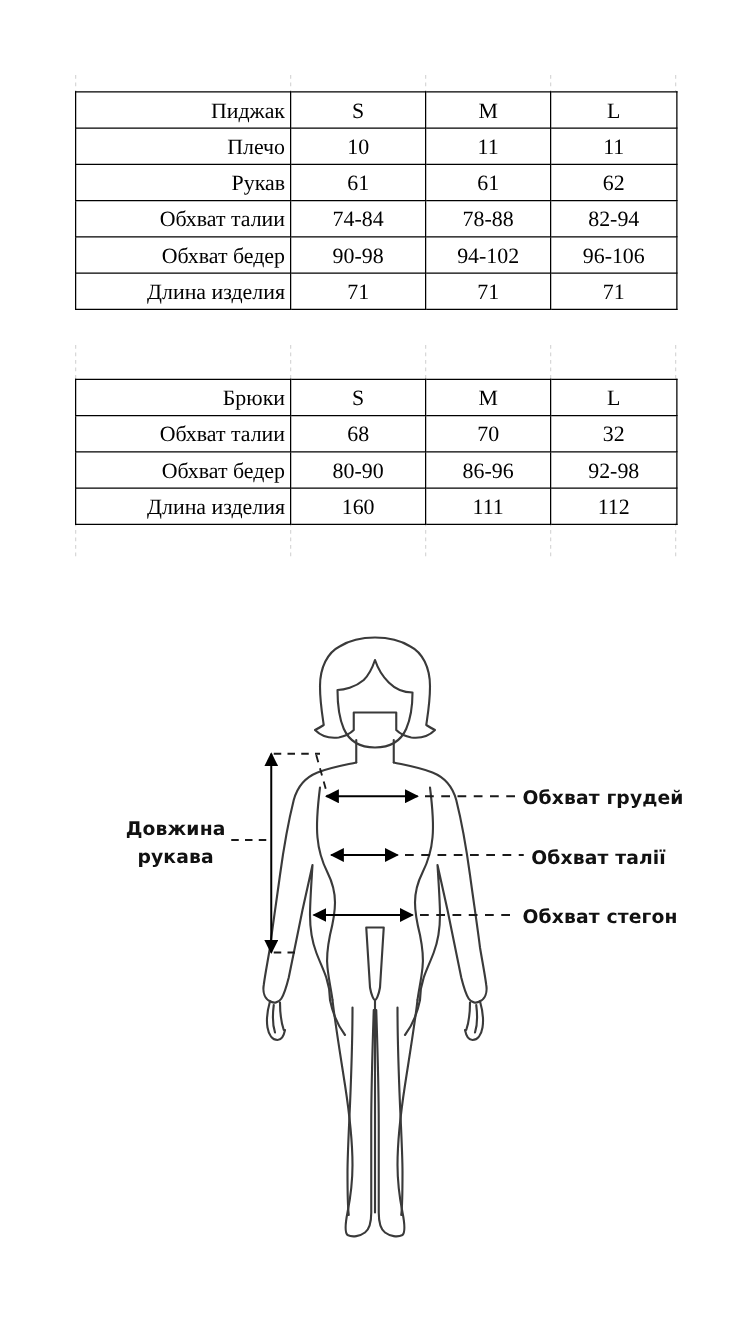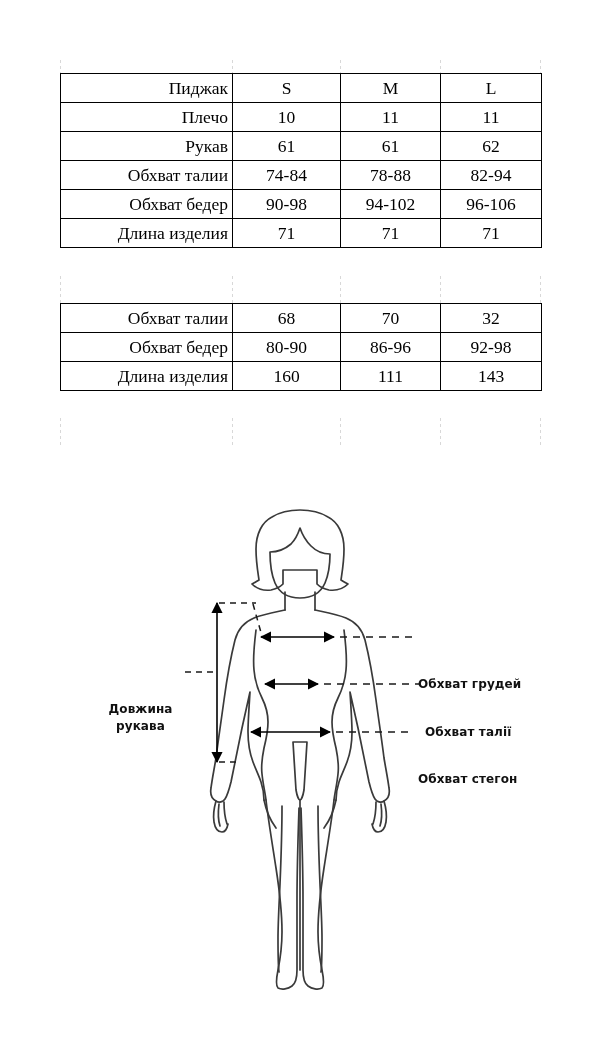--- a/index.html
+++ b/index.html
@@ -67,25 +67,24 @@
     position: absolute;
     left: 0;
     top: 470px;
     width: 600px;
     height: 540px;
   }
   .diagram-label {
     position: absolute;
     font-family: "DejaVu Sans", "Liberation Sans", sans-serif;
     font-weight: bold;
-    font-size: 12px;
+    font-size: 15px;
     color: #111111;
     letter-spacing: 0.1px;
     white-space: nowrap;
-    margin-top: 48px;
   }
   #label-sleeve {
     left: 78px;
     top: 183px;
     width: 125px;
     text-align: center;
     line-height: 1.45;
     white-space: normal;
   }
   #label-chest { left: 418px; top: 159px; }
@@ -166,36 +165,42 @@
 
 <table class="size-table" id="pants-table">
   <colgroup>
     <col class="col-label">
       <col class="col-s">
       <col class="col-m">
       <col class="col-l">
   </colgroup>
   <tbody>
     <tr>
+      <th class="cat-head">Брюки</th>
+      <th class="size-head">S</th>
+      <th class="size-head">M</th>
+      <th class="size-head">L</th>
+    </tr>
+    <tr>
       <td class="row-label">Обхват талии</td>
       <td class="val">68</td>
       <td class="val">70</td>
       <td class="val">32</td>
     </tr>
     <tr>
       <td class="row-label">Обхват бедер</td>
       <td class="val">80-90</td>
       <td class="val">86-96</td>
       <td class="val">92-98</td>
     </tr>
     <tr>
       <td class="row-label">Длина изделия</td>
       <td class="val">160</td>
       <td class="val">111</td>
-      <td class="val">143</td>
+      <td class="val">112</td>
     </tr>
   </tbody>
 </table>
 
 <div id="figure-diagram">
 
   <svg width="600" height="540" viewBox="0 0 600 540">
 
     <defs>
       <marker id="arrowEnd" viewBox="0 0 10 10" refX="9" refY="5" markerWidth="7" markerHeight="7" orient="auto-start-reverse">

